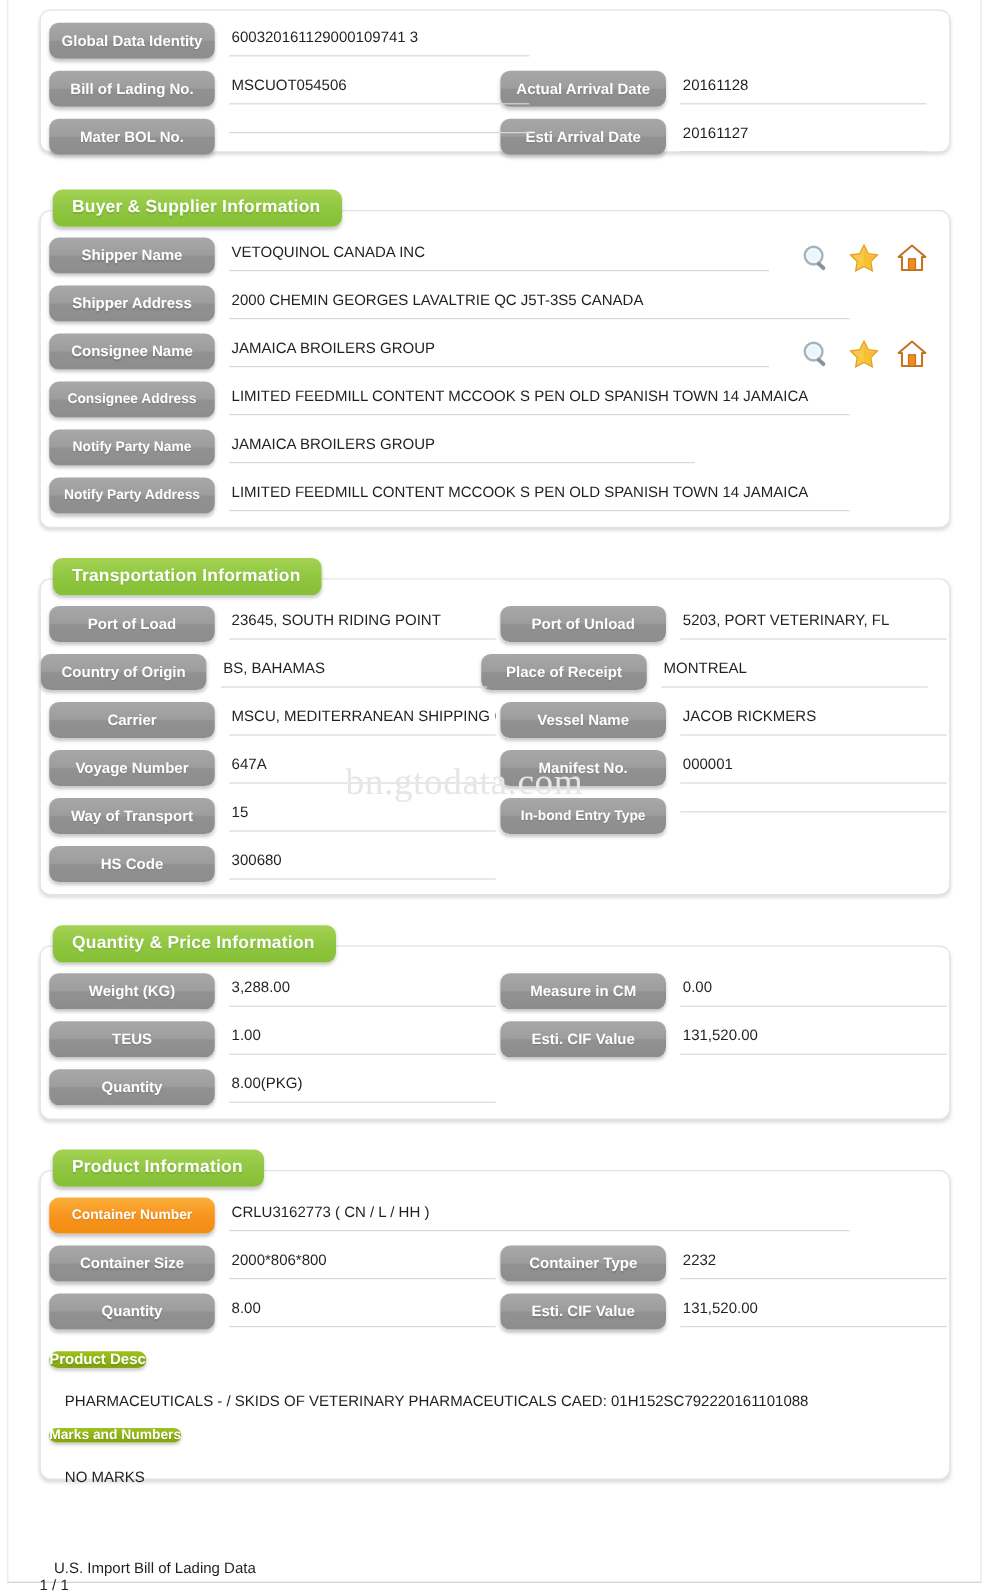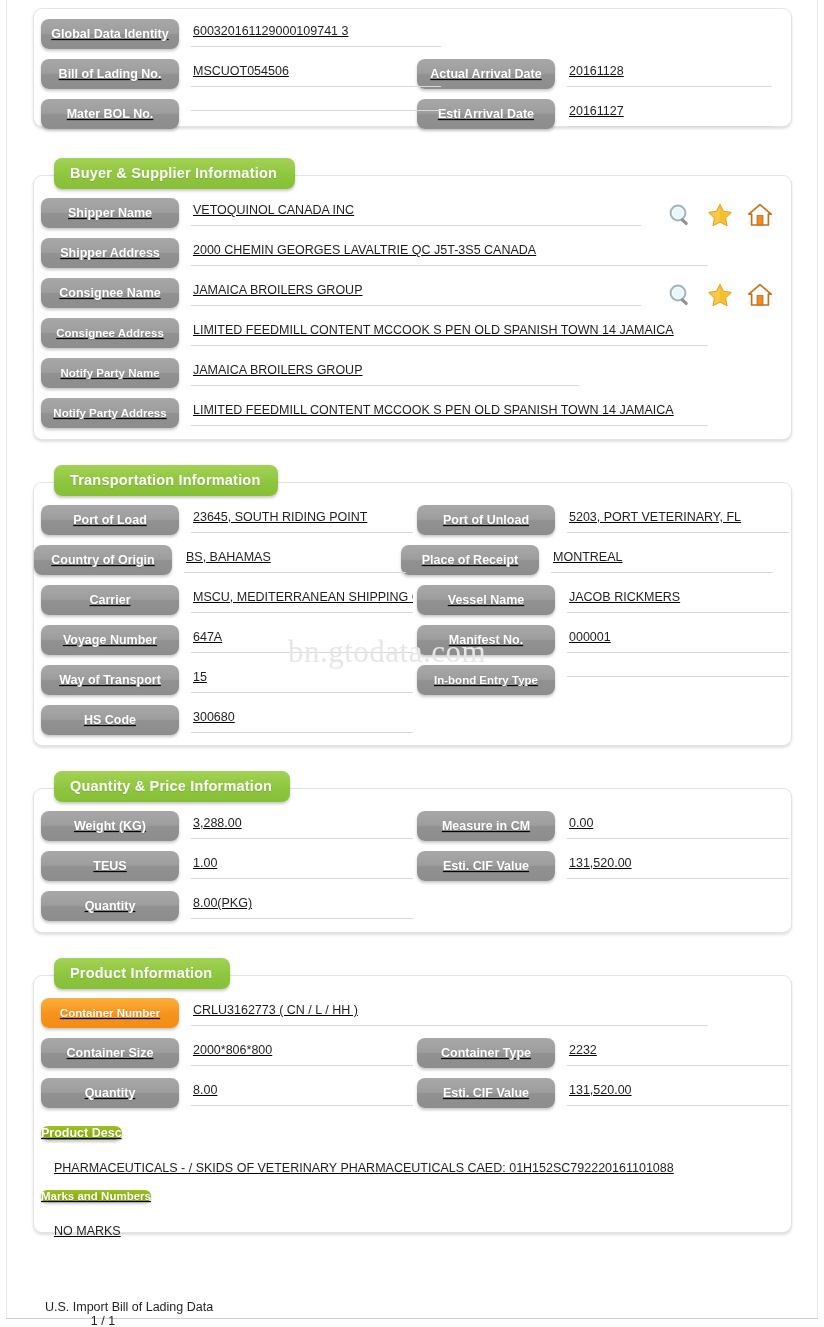--- a/index.html
+++ b/index.html
@@ -22,38 +22,37 @@
     border-left: 1px solid #e8e8e8;
     border-right: 1px solid #e8e8e8;
     border-bottom: 1px solid #cfcfcf;
     pointer-events: none;
   }
 
   .sheet {
     position: relative;
     width: 824px;
     padding: 0;
-    text-decoration: underline;
   }
 
   
   .card {
     position: relative;
     margin: 0 32px 0 33px;
     background: #ffffff;
     border: 1px solid #e3e3e3;
     border-radius: 9px;
     box-shadow: 0 2px 3px rgba(0,0,0,0.13);
   }
 
   
   .section-head {
     position: absolute;
     top: -18px;
-    left: 20px;
+    left: 10px;
     background: linear-gradient(to bottom, #a3d253 0%, #8ec63f 55%, #86c036 100%);
     border-radius: 8px;
     padding: 7px 18px 8px 16px;
     color: #ffffff;
     font-size: 14.5px;
     font-weight: bold;
     letter-spacing: .2px;
     box-shadow: 0 2px 3px rgba(0,0,0,0.22);
     white-space: nowrap;
     text-shadow: 0 1px 1px rgba(0,0,0,0.12);
@@ -150,21 +149,21 @@
     position: absolute;
     left: 33px; right: 32px;
     top: 1292px;
     display: flex;
     align-items: baseline;
     font-size: 12.5px;
     color: #231f20;
     flex-direction: column;
   }
   .footer .f-left   { width: 410px; padding-left: 12px; }
-  .footer .f-center { width: 140px; text-align: center; }
+  .footer .f-center { width: 140px; text-align: left; }
   .footer .f-right  { flex: 1; text-align: right; padding-right: 12px; }
 
   
   .watermark {
     position: absolute;
     left: 288px;
     top: 634px;
     font-size: 31px;
     color: #e6e6e6;
     font-family: "Liberation Serif", serif;

